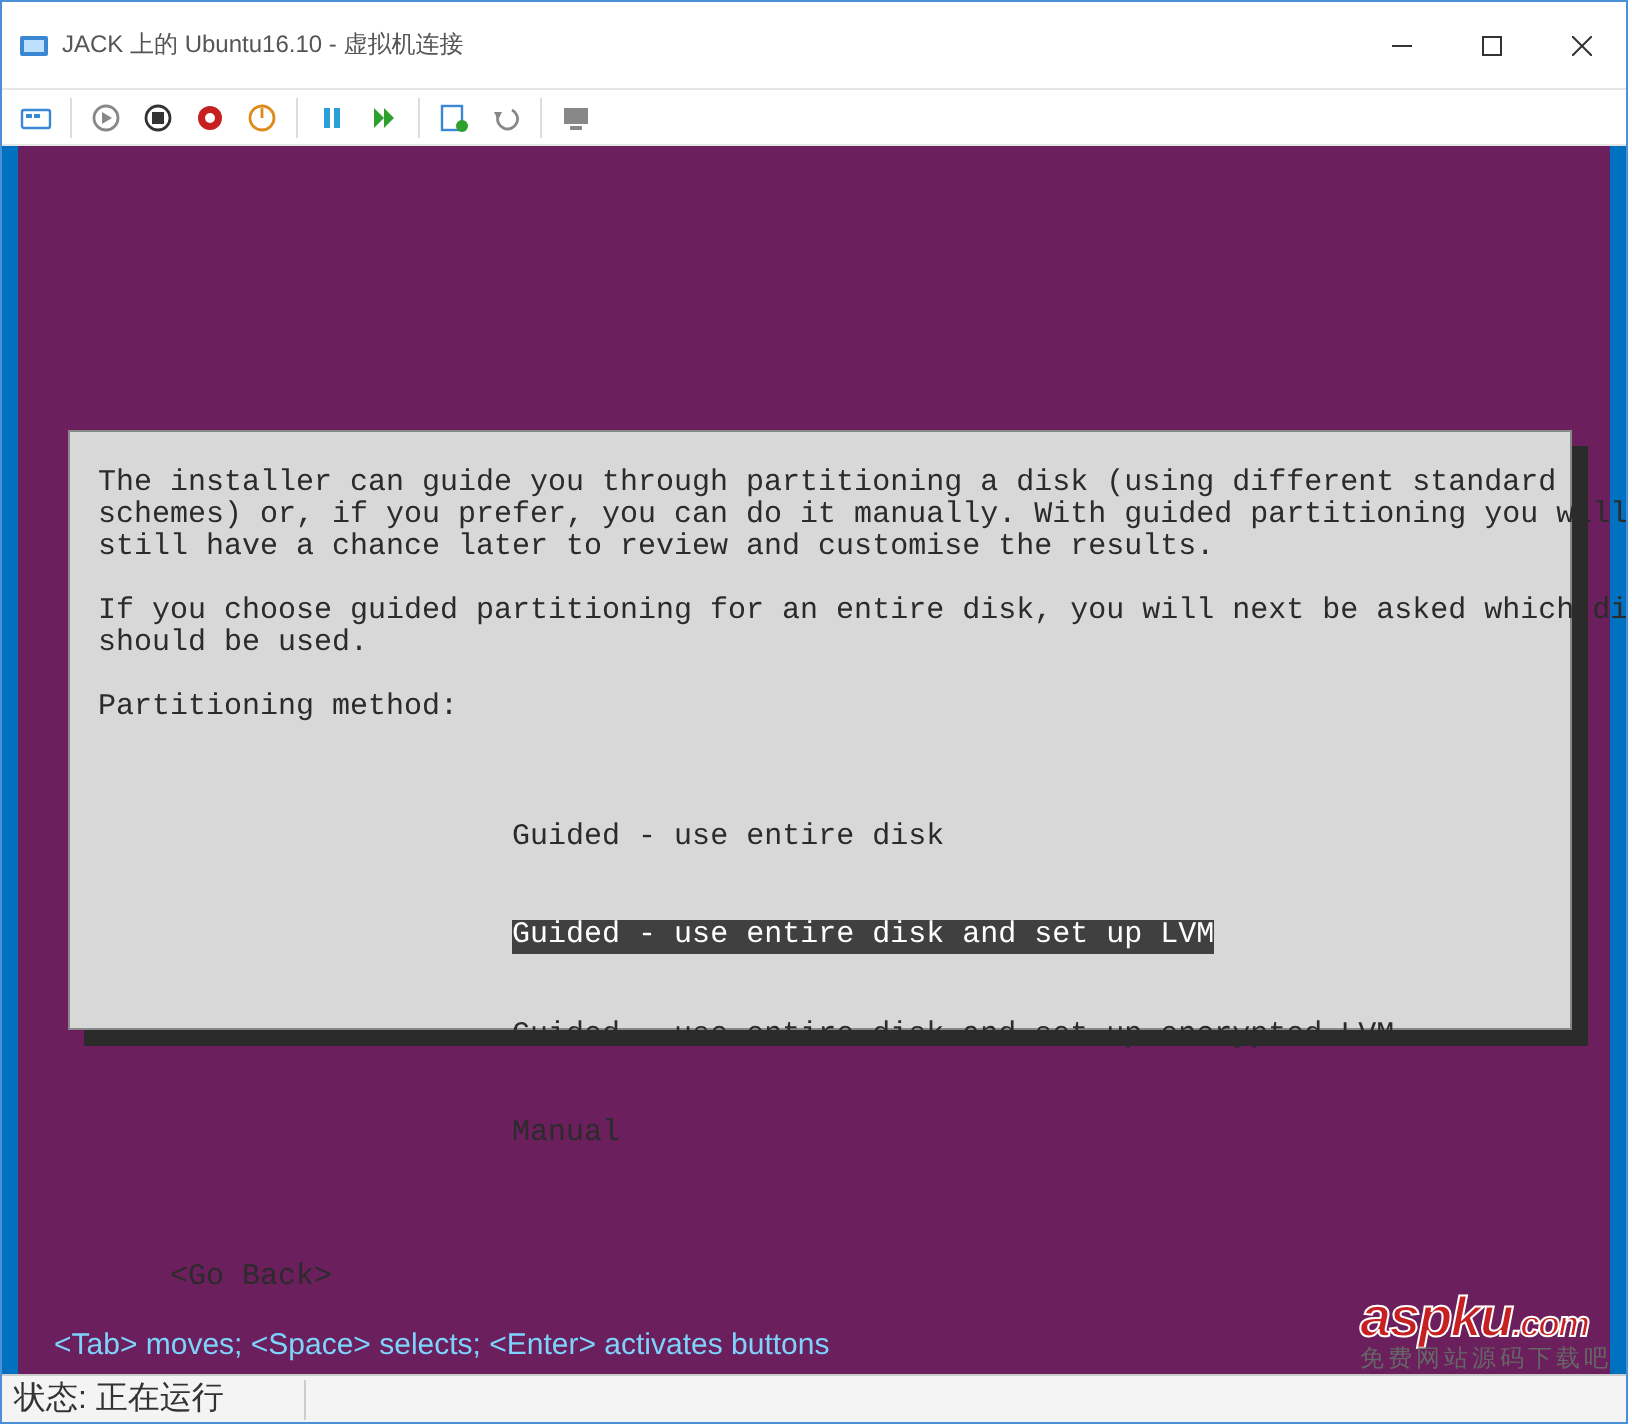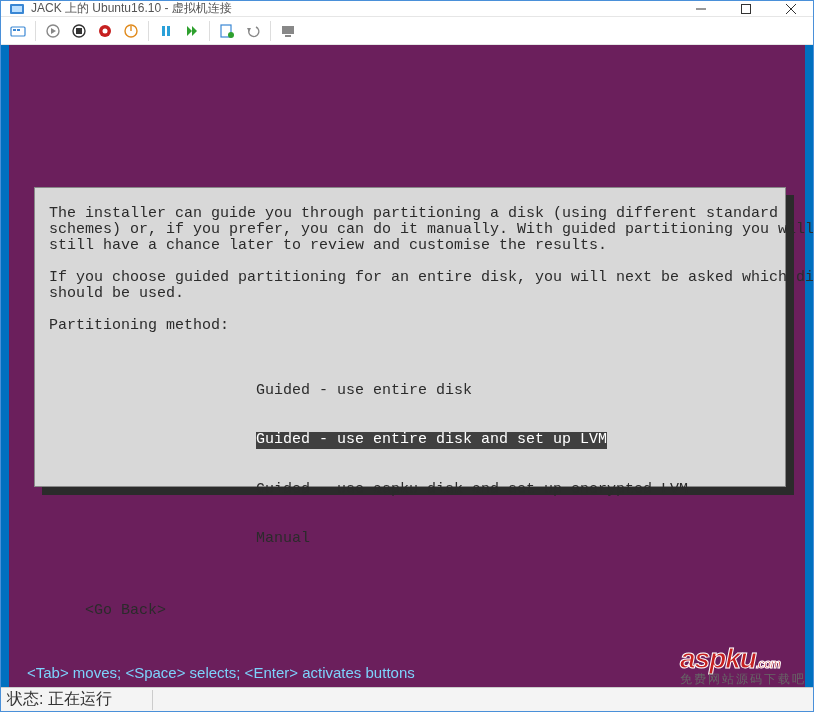--- a/index.html
+++ b/index.html
@@ -13,21 +13,21 @@
   position: relative;
 }
 .window {
   border: 1px solid #4a90d9;
   width: 814px;
   height: 712px;
   display: flex;
   flex-direction: column;
 }
 .titlebar {
-  height: 16px;
+  height: 44px;
   background: #fff;
   display: flex;
   align-items: center;
   padding: 0 0 0 8px;
   border-bottom: 1px solid #e6e6e6;
 }
 .titlebar-icon {
   width: 16px; height: 16px;
   margin-right: 6px;
   display: inline-flex; align-items: center; justify-content: center;
@@ -248,33 +248,33 @@
 schemes) or, if you prefer, you can do it manually. With guided partitioning you will
 still have a chance later to review and customise the results.</span>
 
 <span>If you choose guided partitioning for an entire disk, you will next be asked which disk
 should be used.</span>
 
 <span>Partitioning method:</span>
 
                        <span class="option">Guided - use entire disk</span>
                        <span class="option selected">Guided - use entire disk and set up LVM</span>
-                       <span class="option">Guided - use aspku disk and set up encrypted LVM</span>
+                       <span class="option">Guided - use entire disk and set up encrypted LVM</span>
                        <span class="option">Manual</span>
 
     <span class="go-back">&lt;Go Back&gt;</span></div>
       </div>
 
       <div class="footer-hint">&lt;Tab&gt; moves; &lt;Space&gt; selects; &lt;Enter&gt; activates buttons</div>
     </div>
   </div>
 
   <div class="statusbar">
     <span class="status-text">状态: 正在运行</span>
     <div class="status-sep"></div>
   </div>
 
 </div>
 
 <div class="watermark">
-  <span class="w1"><span>aspku</span><span style="font-size:12px;">.com</span></span>
+  <span class="w1"><span>aspku</span><span style="font-size:18px;">.com</span></span>
   <span class="w2">免费网站源码下载吧</span>
 </div>
 
 </body></html>

